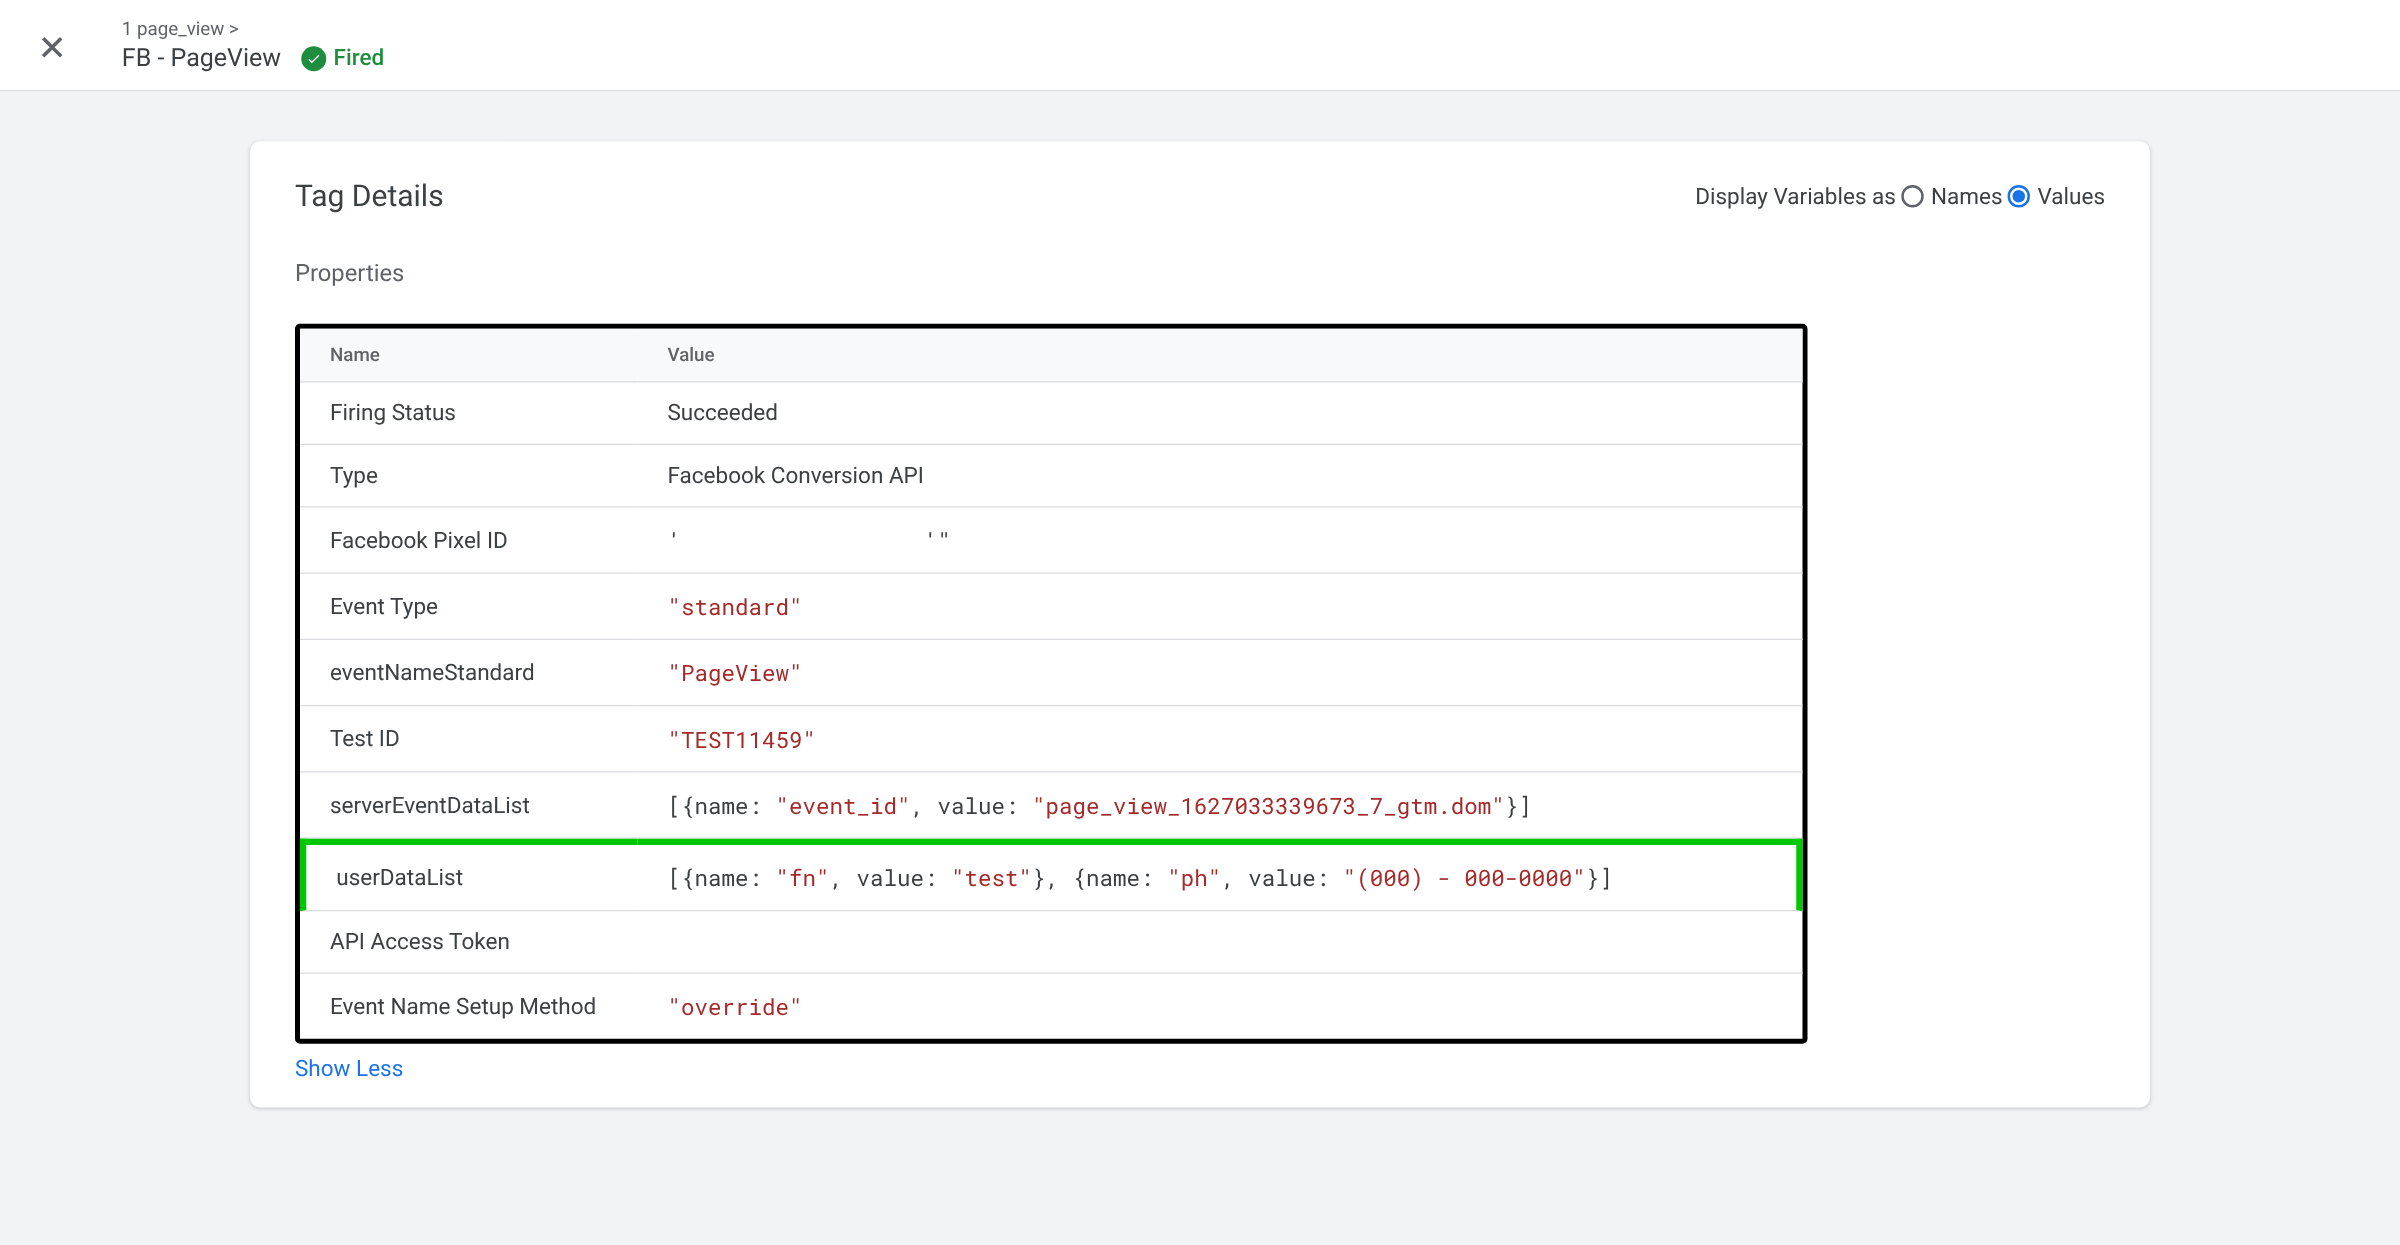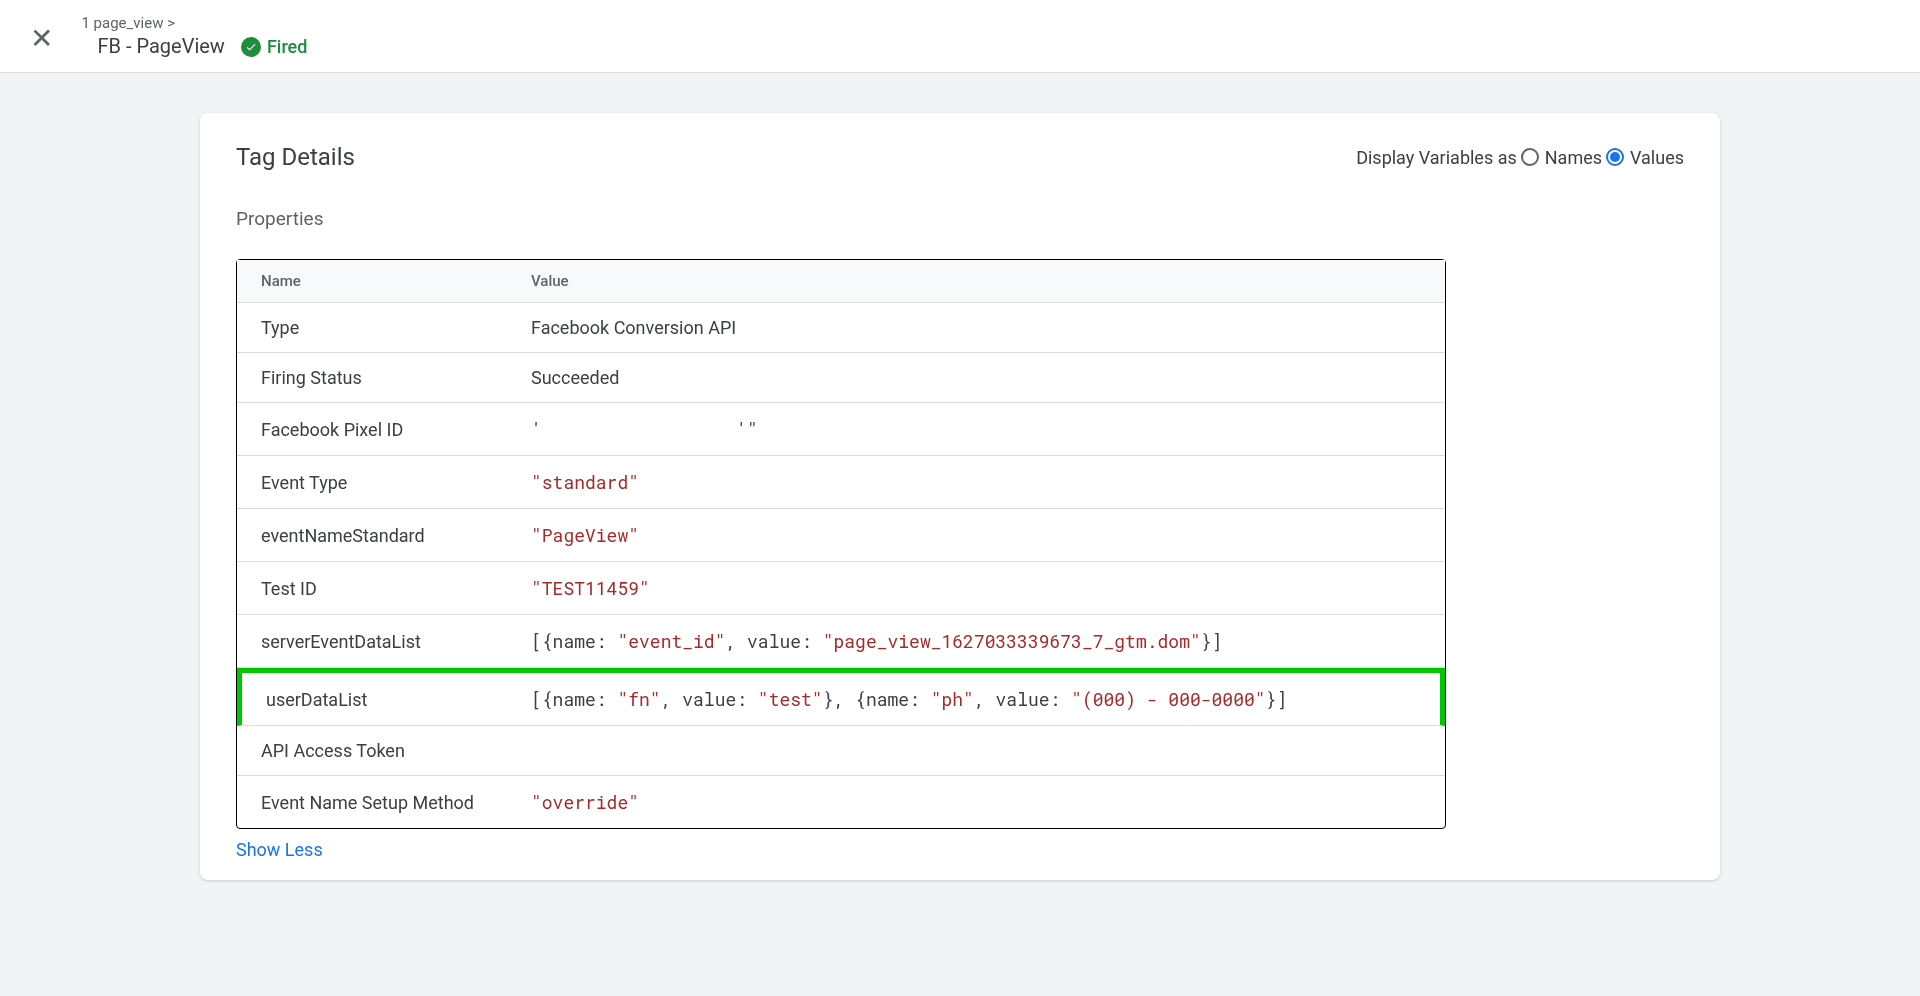--- a/index.html
+++ b/index.html
@@ -32,21 +32,21 @@
       user-select: none;
     }
     .header-info {
       display: flex;
       flex-direction: column;
     }
     .breadcrumb {
       font-size: 15px;
       color: #5f6368;
       margin-bottom: 2px;
-      margin-left: 4px;
+      margin-left: 20px;
     }
     .title-row {
       display: flex;
       align-items: center;
       gap: 16px;
       margin-left: 20px;
     }
     .title {
       font-size: 20px;
       font-weight: 400;
@@ -133,21 +133,21 @@
       top: 50%;
       left: 50%;
       transform: translate(-50%, -50%);
     }
     .section-label {
       font-size: 19px;
       color: #5f6368;
       margin-bottom: 29px;
     }
     .properties-table {
-      border: 1px solid #000000;
+      border: 4px solid #000000;
       border-radius: 4px;
       width: 1210px;
       border-collapse: separate;
       border-spacing: 0;
     }
     .properties-table thead th {
       background: #f8f9fa;
       text-align: left;
       font-size: 15px;
       font-weight: 500;
@@ -242,26 +242,26 @@
 
     <table class="properties-table">
       <thead>
         <tr>
           <th>Name</th>
           <th>Value</th>
         </tr>
       </thead>
       <tbody>
         <tr>
+          <td>Firing Status</td>
+          <td>Succeeded</td>
+        </tr>
+        <tr>
           <td>Type</td>
           <td>Facebook Conversion API</td>
-        </tr>
-        <tr>
-          <td>Firing Status</td>
-          <td>Succeeded</td>
         </tr>
         <tr>
           <td>Facebook Pixel ID</td>
           <td class="code-value">'&nbsp;&nbsp;&nbsp;&nbsp;&nbsp;&nbsp;&nbsp;&nbsp;&nbsp;&nbsp;&nbsp;&nbsp;&nbsp;&nbsp;&nbsp;&nbsp;&nbsp;&nbsp;'"</td>
         </tr>
         <tr>
           <td>Event Type</td>
           <td class="code-value"><span class="str">"standard"</span></td>
         </tr>
         <tr>

